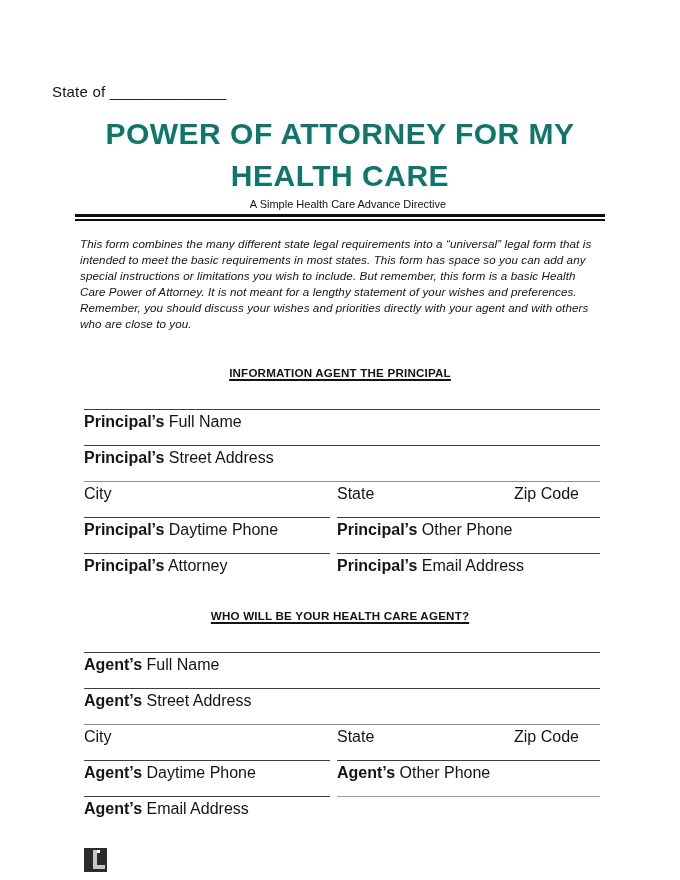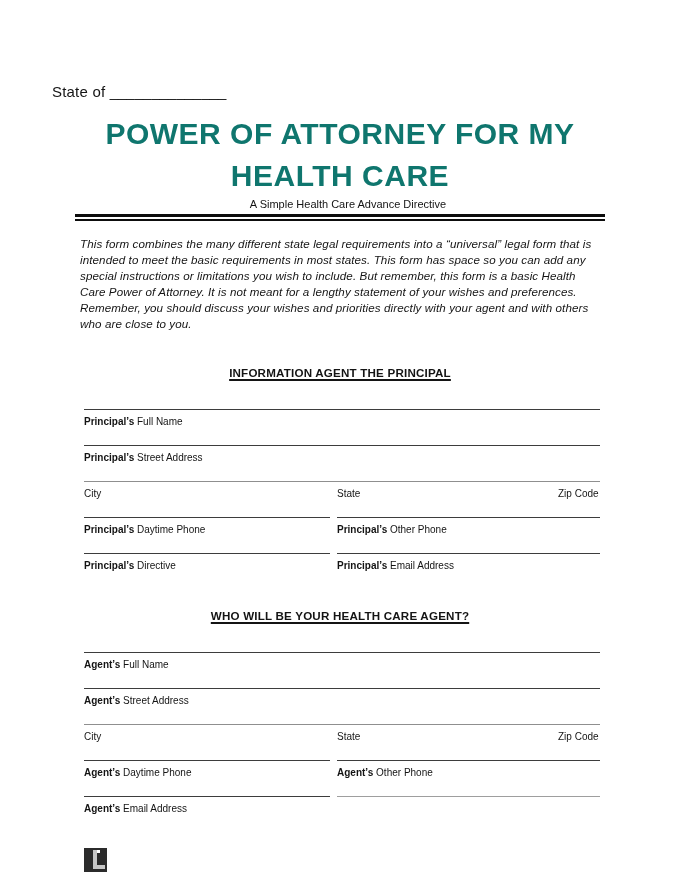--- a/index.html
+++ b/index.html
@@ -50,29 +50,29 @@
     text-decoration: underline;
     text-decoration-thickness: 1.5px;
     text-underline-offset: 2px;
     letter-spacing: 0.2px;
   }
   .section-heading.agent { margin-top: 37px; }
 
   .form { margin-left: 84px; width: 516px; }
   .frow { display: flex; gap: 7px; margin-top: 17px; }
   .frow.first { margin-top: 30px; }
-  .cell { padding-top: 5px; font-size: 10px; line-height: 13px; }
+  .cell { padding-top: 5px; font-size: 16px; line-height: 13px; }
   .cell.full  { flex: 1; border-top: 1.5px solid #3d3d3d; }
   .cell.left  { width: 246px; border-top: 1.5px solid #3d3d3d; }
   .cell.right { flex: 1; border-top: 1.5px solid #3d3d3d; }
   .cell.right.light { border-top-color: #9e9e9e; }
   .cell.csz   { flex: 1; border-top: 1.5px solid #8f8f8f; display: flex; }
   .cell.csz .c1 { width: 253px; }
   .cell.csz .c2 { width: 177px; }
-  .cell.csz .c3 { flex: 1; margin-left: 44px; }
+  .cell.csz .c3 { flex: 1; }
   .b { font-weight: 700; }
 
   .logo {
     position: relative;
     margin: 33px 0 0 84px;
     width: 23px; height: 24px;
     background: #2b2b2b;
   }
   .logo .lv { position: absolute; left: 9px; top: 2px;  width: 4px;  height: 19px; background: #c7c7c7; }
   .logo .lh { position: absolute; left: 9px; top: 17px; width: 12px; height: 4px;  background: #c7c7c7; }
@@ -116,21 +116,21 @@
     <div class="frow">
       <div class="cell left">
         <span class="b">Principal’s</span><span> Daytime Phone</span>
       </div>
       <div class="cell right">
         <span class="b">Principal’s</span><span> Other Phone</span>
       </div>
     </div>
     <div class="frow">
       <div class="cell left">
-        <span class="b">Principal’s</span><span> Directive</span>
+        <span class="b">Principal’s</span><span> Attorney</span>
       </div>
       <div class="cell right">
         <span class="b">Principal’s</span><span> Email Address</span>
       </div>
     </div>
   </div>
 
   <div class="section-heading agent">WHO WILL BE YOUR HEALTH CARE AGENT?</div>
 
   <div class="form">

